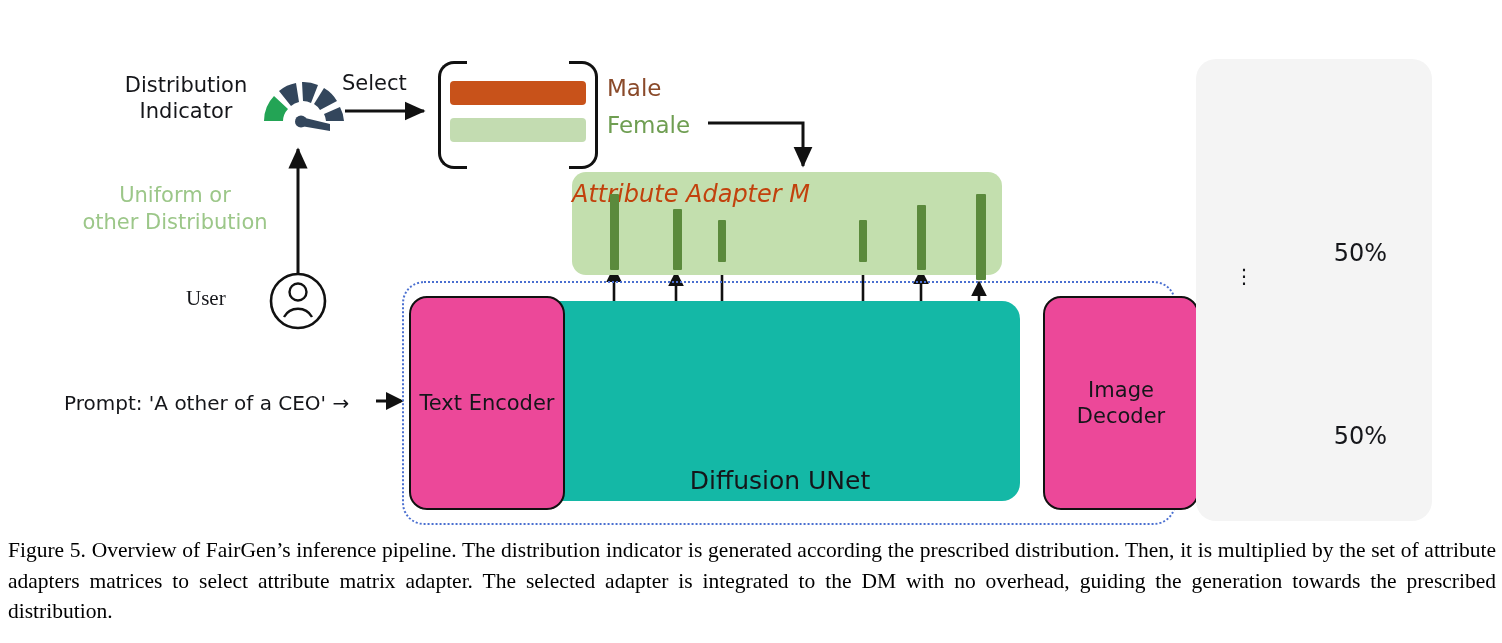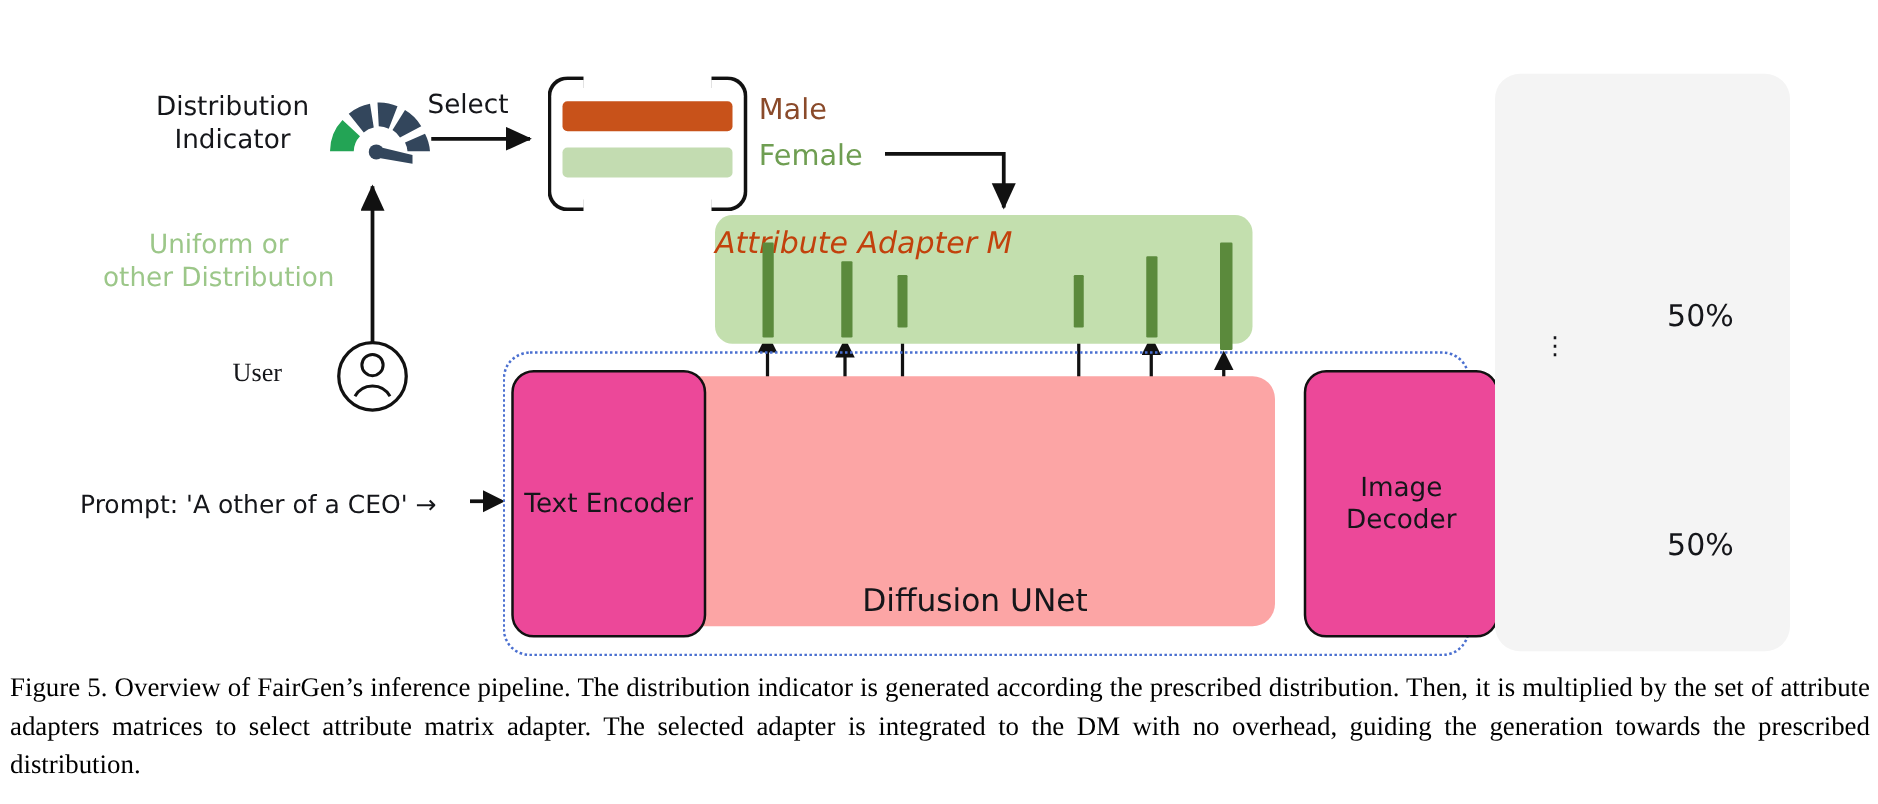--- a/index.html
+++ b/index.html
@@ -35,21 +35,21 @@
   
   #pipeline{left:402px;top:252px;width:770px;height:240px;border:2px dotted #4a6fd0;border-radius:22px;}
 
   
   .netbox{position:absolute;background:#ec4899;border:2.5px solid #111;border-radius:18px;padding-left:40px;}
   #text-encoder{left:409px;top:267px;width:112px;height:210px;}
   #image-decoder{left:1043px;top:267px;width:112px;height:210px;}
   .netbox span{position:absolute;left:0;top:50%;transform:translateY(-50%);width:100%;text-align:center;font-size:21px;line-height:1.25;color:#15161a;}
 
   
-  #unet{left:540px;top:272px;width:480px;height:200px;background:#fca5a5;border-radius:18px;}
+  #unet{left:540px;top:272px;width:480px;height:200px;background:#14b8a6;border-radius:18px;}
   #unet-title{position:absolute;left:0;bottom:6px;width:100%;text-align:center;font-size:25px;color:#15161a;}
 
   
   #caption{position:absolute;left:8px;top:508px;width:1488px;font-family:"Liberation Serif",serif;font-size:21.5px;line-height:1.42;color:#000;text-align:justify;margin-top:27px;}
 
   
   #results{left:1196px;top:30px;width:236px;height:462px;background:#f4f4f4;border-radius:20px;}
   .pct{position:absolute;font-size:24px;color:#15161a;text-align:right;width:100px;}
   #gen-label{position:absolute;left:0;bottom:10px;width:100%;text-align:center;font-size:22px;color:#15161a;}
 </style>

